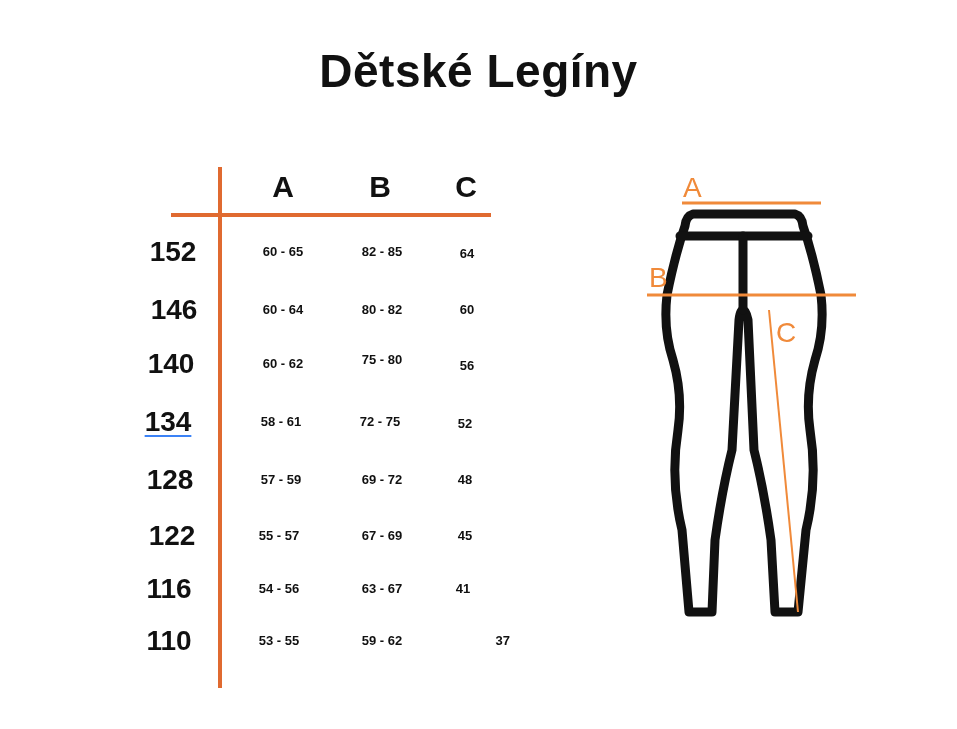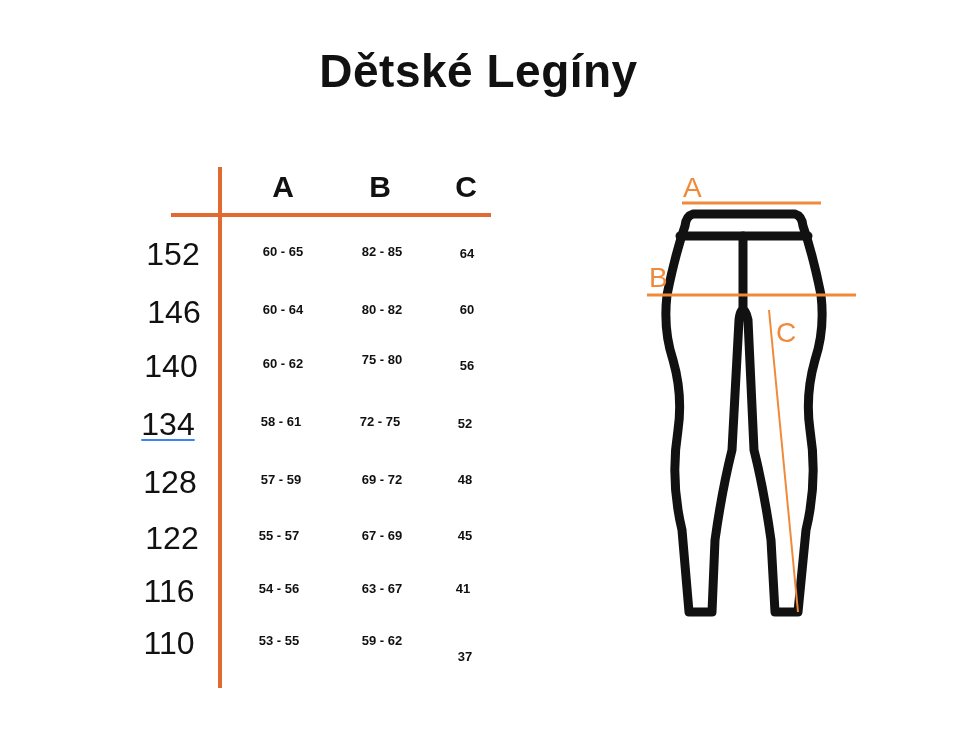--- a/index.html
+++ b/index.html
@@ -11,21 +11,21 @@
     position:absolute; left:0; top:44px; width:957px; text-align:center;
     font-size:46px; font-weight:700; letter-spacing:0.5px;
   }
   .vline { position:absolute; left:218px; top:167px; width:4px; height:521px; background:#e06a30; }
   .hline { position:absolute; left:171px; top:213px; width:320px; height:4px; background:#e06a30; }
   .colhead {
     position:absolute; top:170px; font-size:30px; font-weight:700; width:60px; text-align:center;
   }
   .row { position:absolute; left:0; width:520px; height:40px; }
   .size {
-    position:absolute; left:140px; width:66px; font-size:32px; font-weight:400; text-align:center;
+    position:absolute; left:140px; width:66px; font-size:28px; font-weight:700; text-align:center;
   }
   .size.underlined { text-decoration:underline; text-decoration-color:#3b82f6; text-decoration-thickness:2px; text-underline-offset:4px; }
   .cell { position:absolute; font-size:13px; font-weight:700; width:90px; text-align:center; }
   .diagram { position:absolute; left:640px; top:160px; width:230px; height:470px; }
 </style>
 </head>
 <body>
 
 <div class="title">Dětské Legíny</div>
 
@@ -76,21 +76,21 @@
   <div class="row" style="top:573px;">
     <div class="size" style="left:136px;">116</div>
     <div class="cell" style="left:234px;top:8px;">54 - 56</div>
     <div class="cell" style="left:337px;top:8px;">63 - 67</div>
     <div class="cell" style="left:418px;top:8px;text-align:center;">41</div>
   </div>
   <div class="row" style="top:625px;">
     <div class="size" style="left:136px;">110</div>
     <div class="cell" style="left:234px;top:8px;">53 - 55</div>
     <div class="cell" style="left:337px;top:8px;">59 - 62</div>
-    <div class="cell" style="left:420px;top:24px;">37</div>
+    <div class="cell" style="left:420px;top:8px;text-align:right;">37</div>
   </div>
 </div>
 
 <svg class="diagram" viewBox="0 0 230 470">
   <g fill="none" stroke="#111111" stroke-width="9" stroke-linejoin="round" stroke-linecap="round">
     <path d="M73 54 L155 54 Q162 56 163 66 Q173 95 181 135 Q185 170 175 200 Q165 235 170 270 Q178 320 166 370 L158 452 L135 452 L131 380 Q124 330 114 290 L108 160 Q106 150 103 150 Q100 150 99 160 L92 290 Q82 330 75 380 L72 452 L49 452 L42 370 Q30 320 38 270 Q43 235 33 200 Q23 170 27 135 Q35 95 45 66 Q46 56 53 54 Z"></path>
     <line x1="40" y1="76" x2="168" y2="76"></line>
     <line x1="103" y1="76" x2="103" y2="150"></line>
   </g>
   <g stroke="#f08a3a" stroke-width="3">

